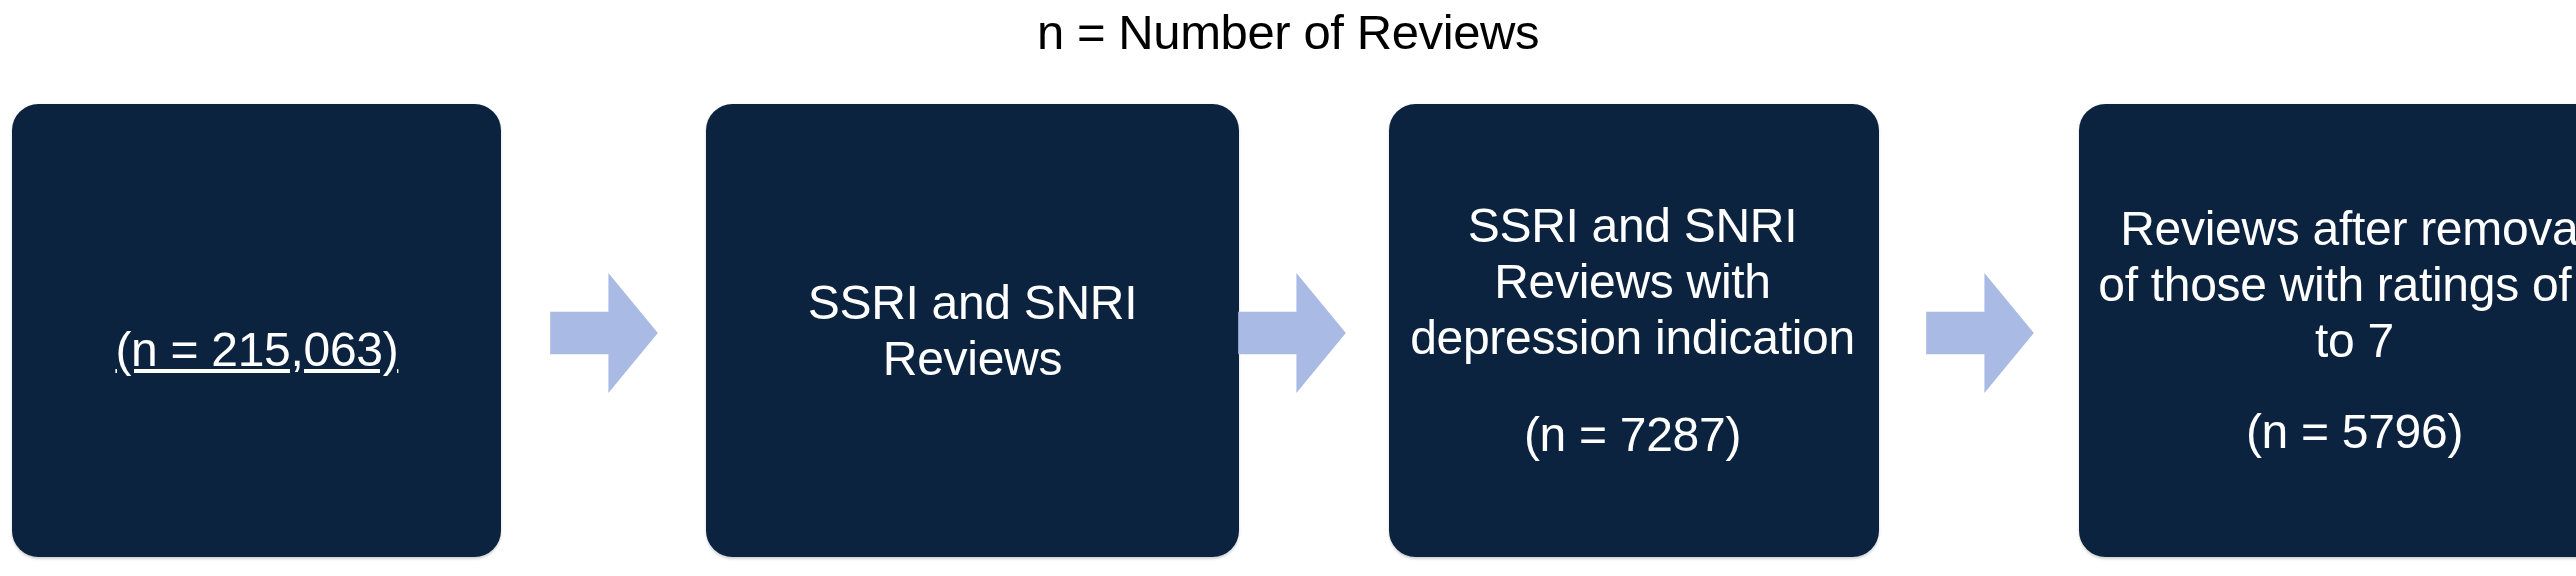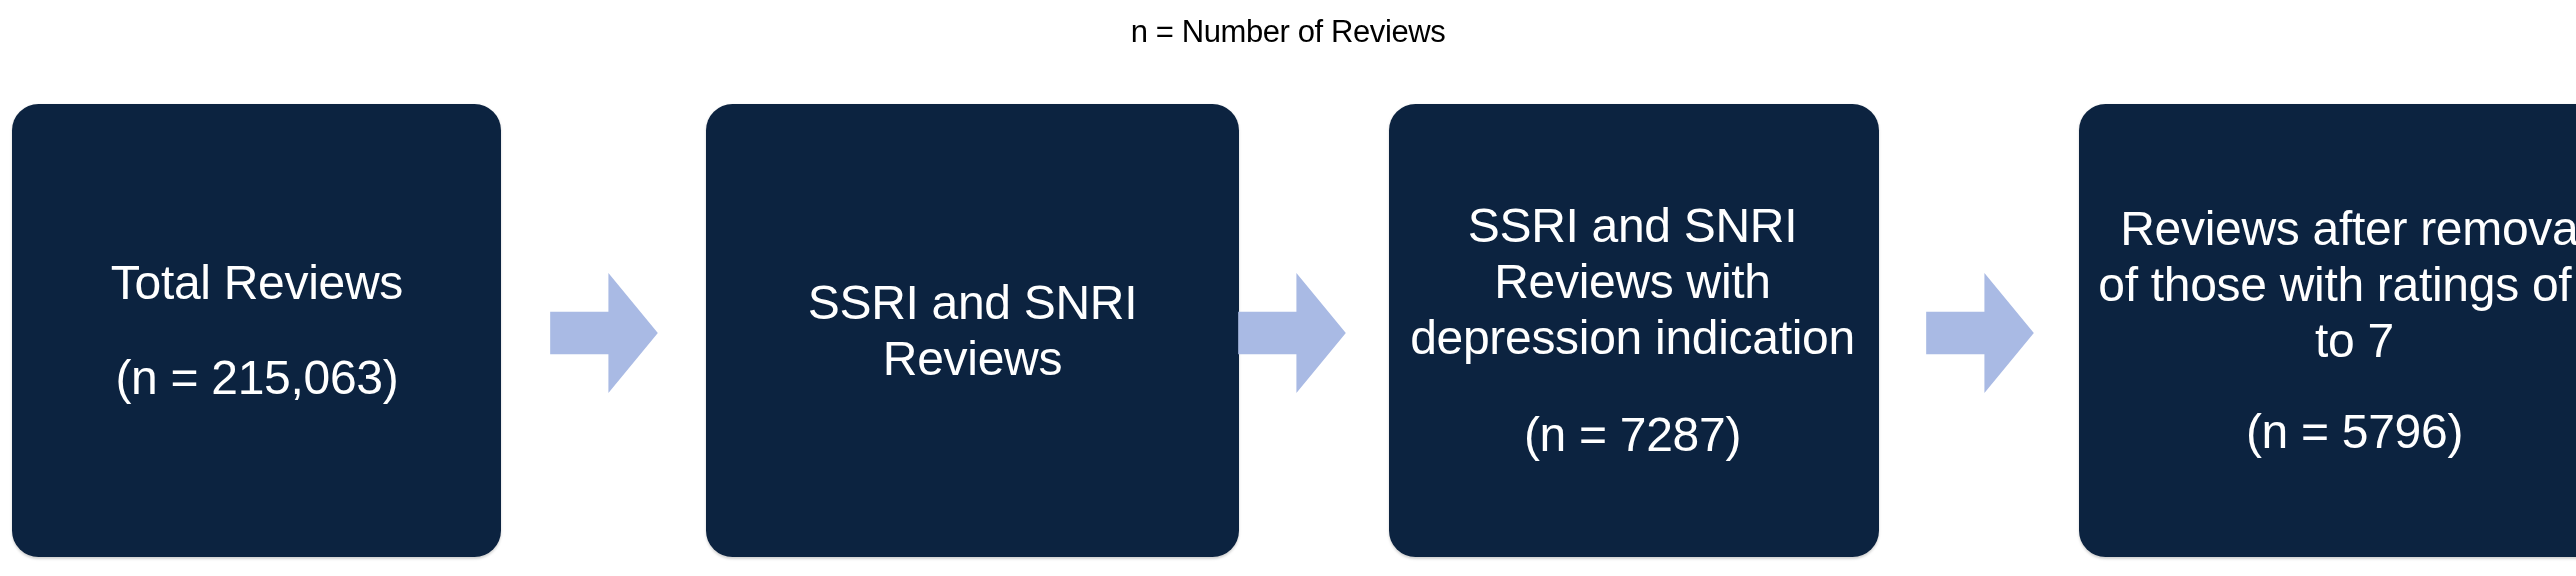--- a/index.html
+++ b/index.html
@@ -19,21 +19,21 @@
     overflow: hidden;
   }
 
   
   #flow-title {
     position: absolute;
     left: 0;
     top: 3.5px;
     width: 2576px;
     text-align: center;
-    font-size: 31px;
+    font-size: 49px;
     line-height: 56px;
     color: #000000;
     font-weight: 400;
     letter-spacing: -0.4px;
     white-space: nowrap;
   }
 
   
   #flow-row {
     position: absolute;
@@ -106,22 +106,21 @@
 </head>
 <body>
 
 <div id="canvas" style="background: rgb(255, 255, 255);">
 
   <div id="flow-title" style="color: rgb(0, 0, 0);">n = Number of Reviews</div>
 
   <div id="flow-row">
 
     <div class="node-box" id="box-1" style="background: rgb(12, 35, 64);">
-      <div class="node-label" style="color: rgb(255, 255, 255);">Total Reviews</div>
-      <div class="node-count" style="color: rgb(255, 255, 255);">(n = 215,063)</div>
+      <div class="node-count" style="color: rgb(255, 255, 255); text-decoration: underline;">(n = 215,063)</div>
     </div>
 
     <div class="flow-arrow" id="arrow-1">
       <svg viewBox="0 0 122 136" xmlns="http://www.w3.org/2000/svg" aria-hidden="true">
         <polygon points="0,44 66,44 66,0 122,68 66,136 66,92 0,92" fill="#a9baE4"></polygon>
       </svg>
     </div>
 
     <div class="node-box" id="box-2" style="background: rgb(12, 35, 64);">
       <div class="node-label" style="color: rgb(255, 255, 255);">SSRI and SNRI Reviews</div>

